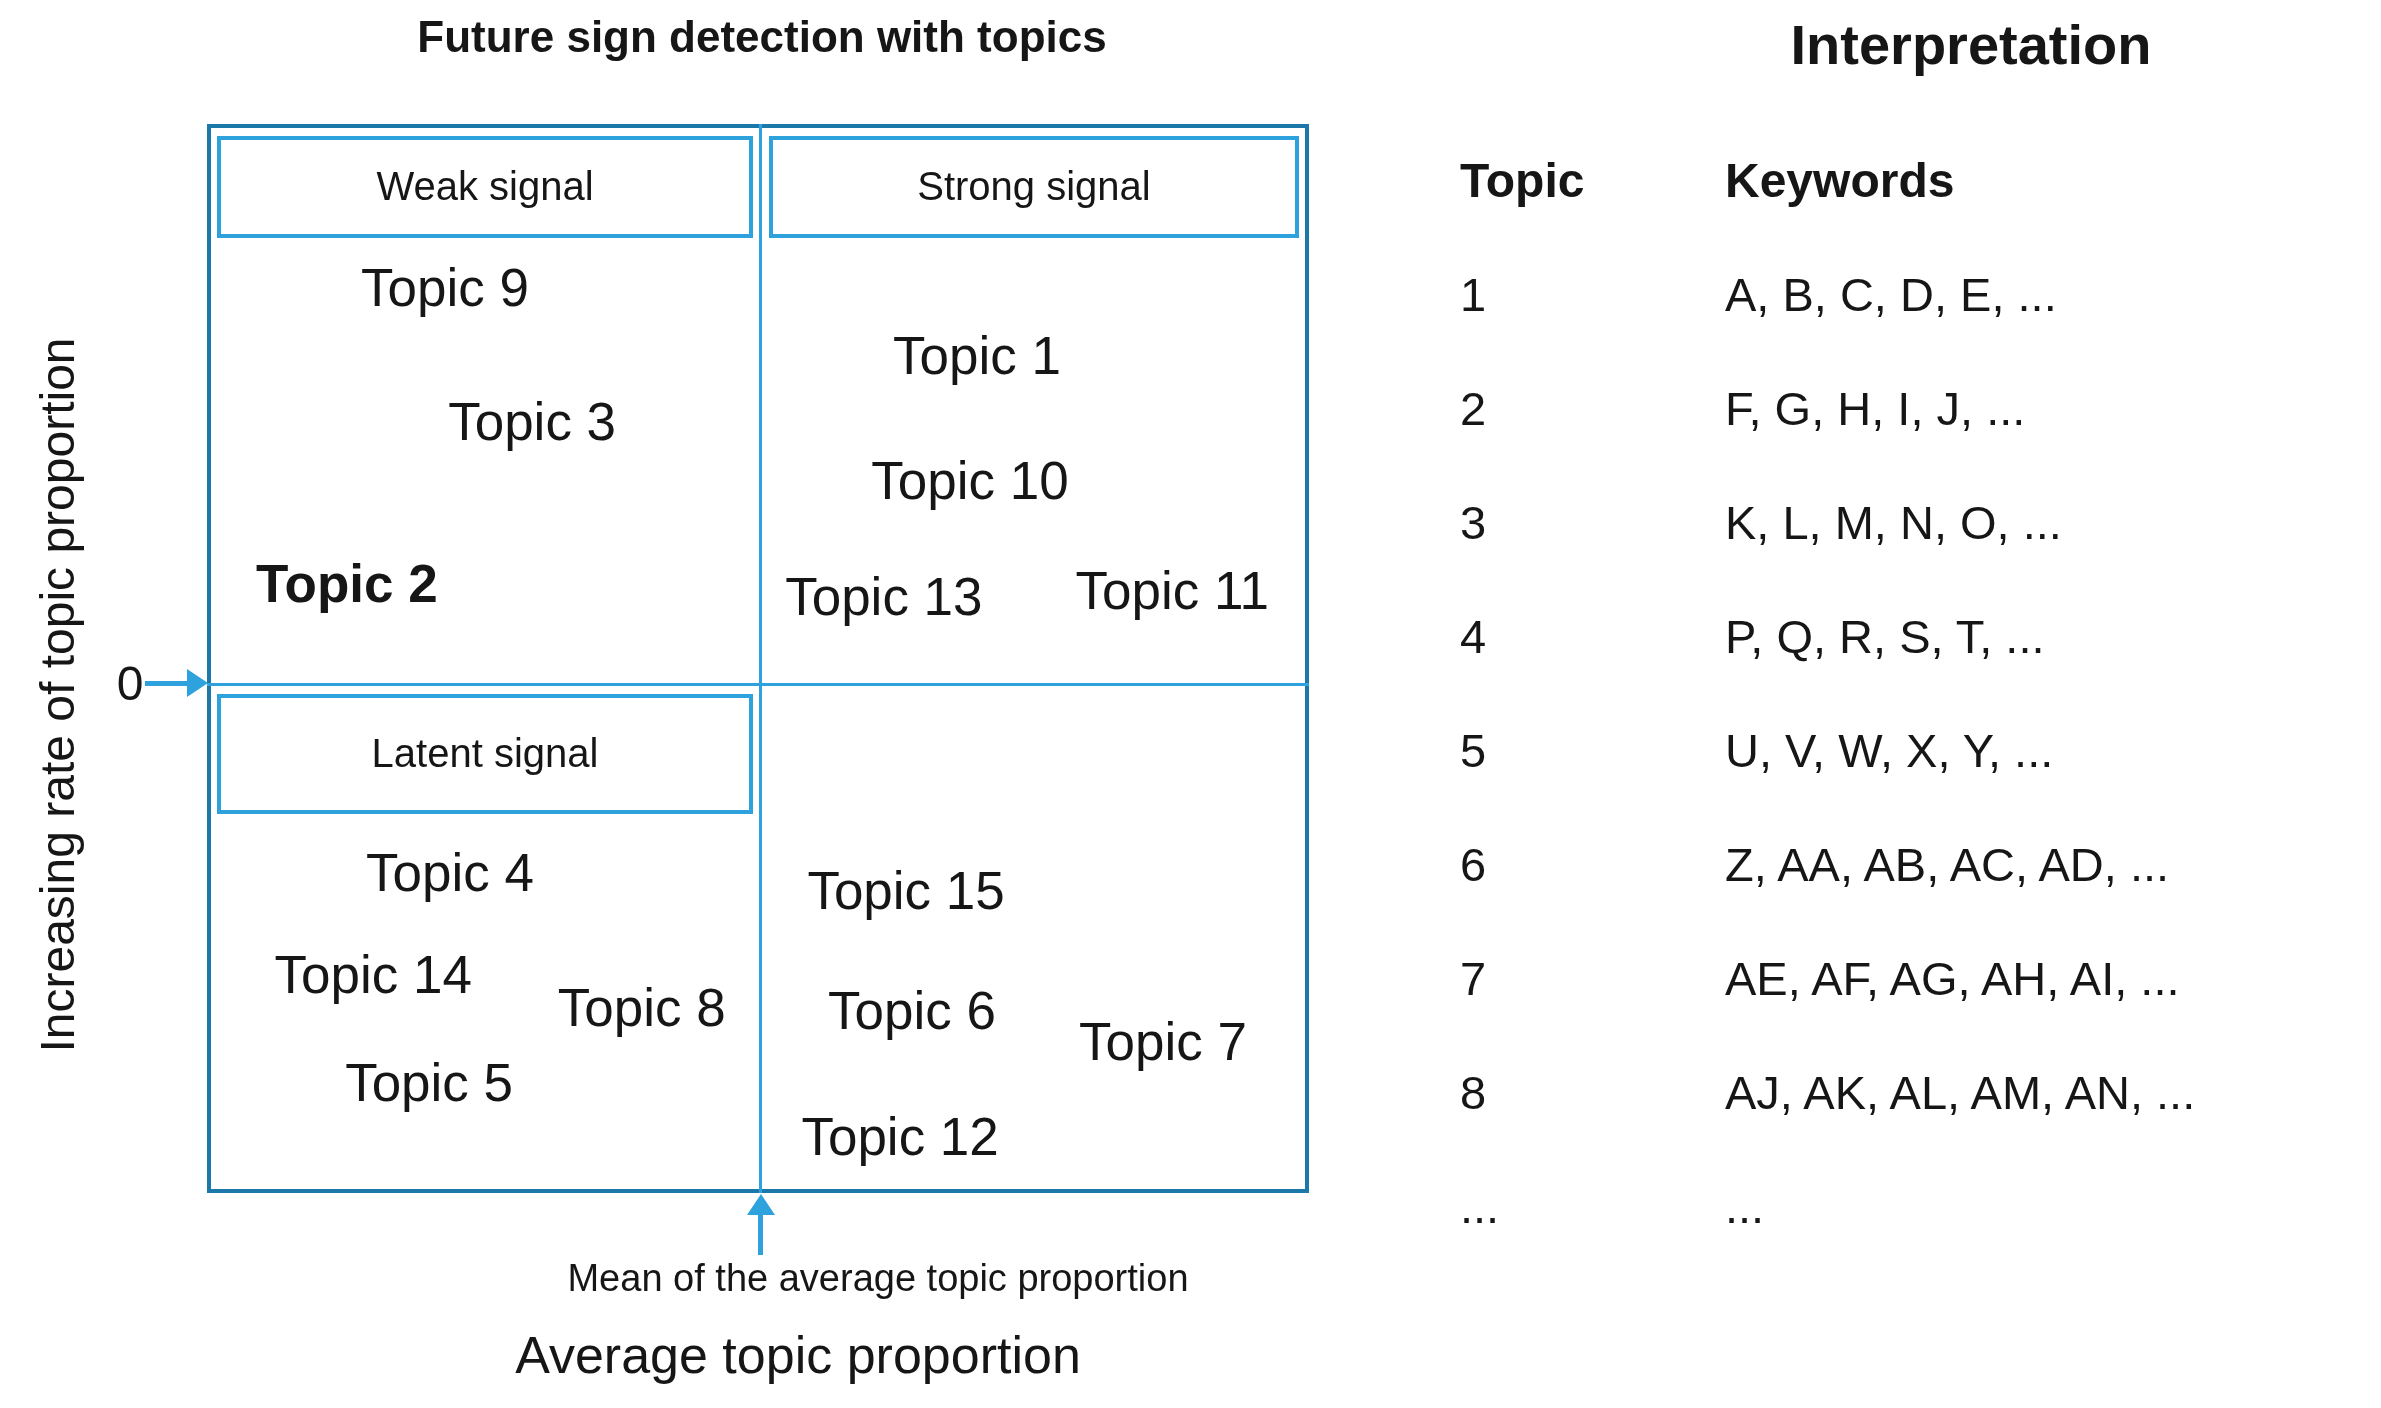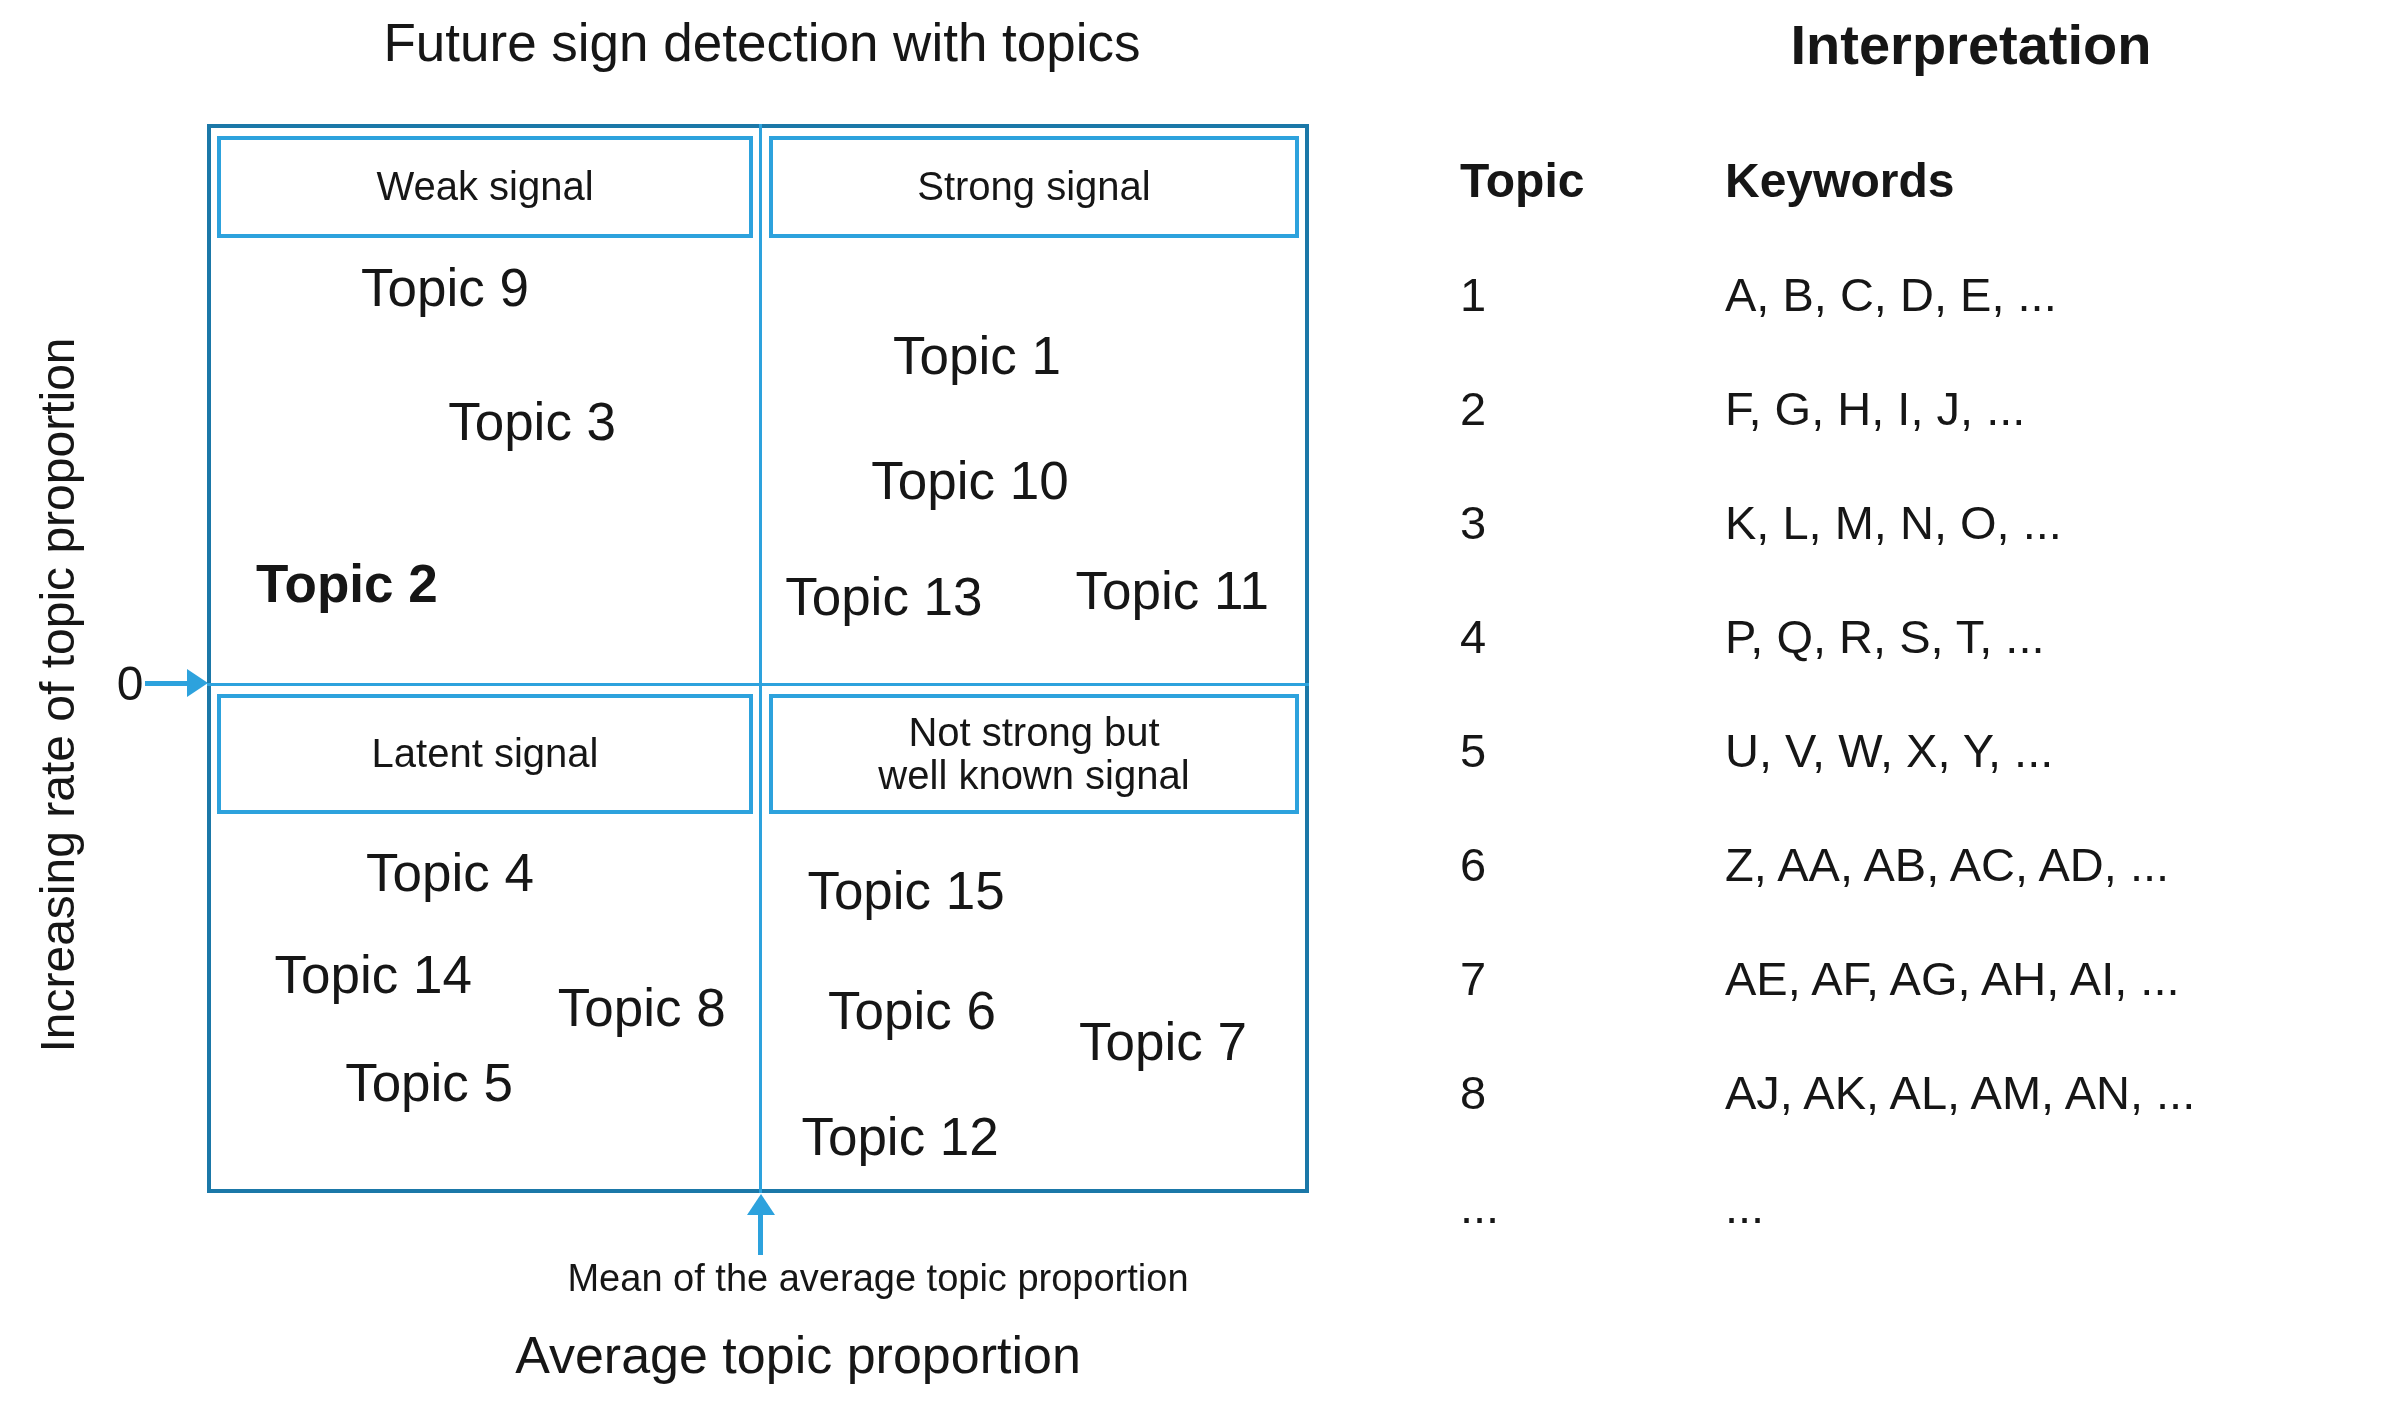--- a/index.html
+++ b/index.html
@@ -15,21 +15,21 @@
     font-family:"Liberation Sans", sans-serif;
     color:var(--text);
     overflow:hidden;
   }
   .abs{position:absolute;}
   .center-xy{transform:translate(-50%,-50%);}
   .center-x{transform:translateX(-50%);}
 
   .chart-title{
     top:12px;left:762px;
-    font-size:53px;font-weight:400;
+    font-size:44px;font-weight:700;
     white-space:nowrap;
   }
   .interp-title{
     top:12px;left:1971px;
     font-size:56px;font-weight:700;
     white-space:nowrap;
   }
 
   .y-axis-label{
     left:57px;top:695px;
@@ -163,24 +163,20 @@
   <div class="quadrant q-bl q-bottom">
       <div class="signal-box">
         <div>Latent signal</div>
       </div>
       <span class="topic" style="left: 43.6%; top: 37%;">Topic 4</span>
       <span class="topic" style="left: 29.6%; top: 57.3%;">Topic 14</span>
       <span class="topic" style="left: 78.6%; top: 63.8%;">Topic 8</span>
       <span class="topic" style="left: 39.8%; top: 78.7%;">Topic 5</span>
     </div>
   <div class="quadrant q-br q-bottom">
-      <div class="signal-box">
-        <div>Not strong but</div>
-        <div>well known signal</div>
-      </div>
       <span class="topic" style="left: 26.4%; top: 40.6%;">Topic 15</span>
       <span class="topic" style="left: 27.5%; top: 64.4%;">Topic 6</span>
       <span class="topic" style="left: 73.8%; top: 67.4%; margin-top: 16px;">Topic 7</span>
       <span class="topic" style="left: 25.3%; top: 89.5%;">Topic 12</span>
     </div>
 
   <div class="abs mean-arrow-shaft"></div>
   <div class="abs mean-arrow-head"></div>
 
   <div class="abs center-xy mean-label">Mean of the average topic proportion</div>

